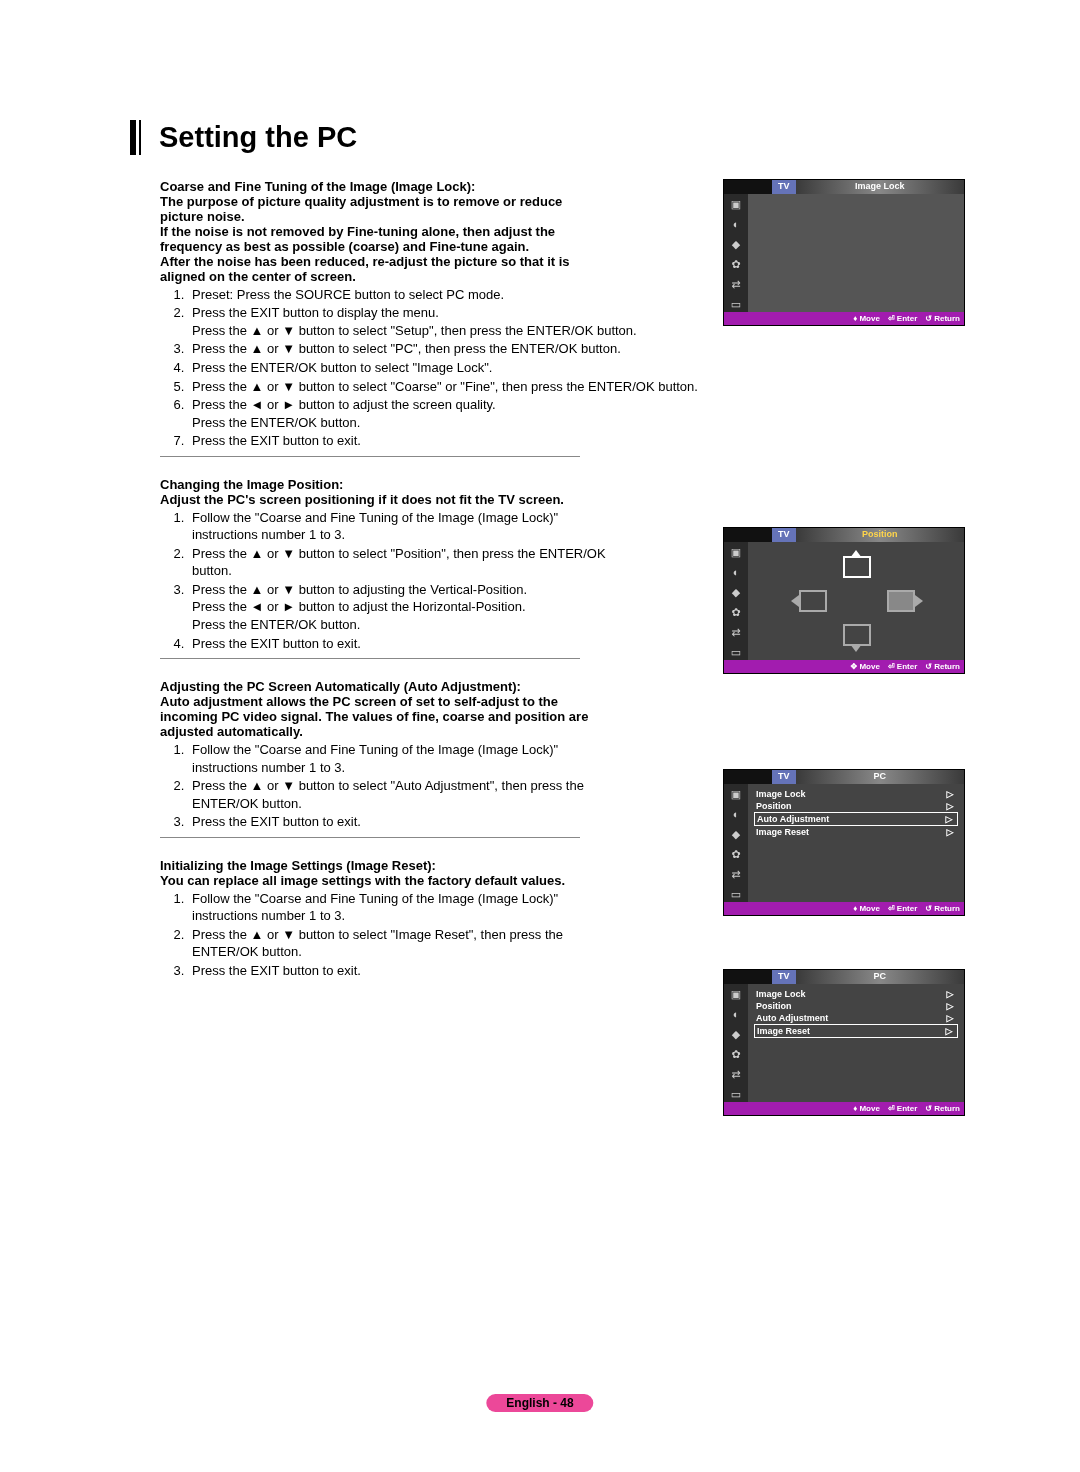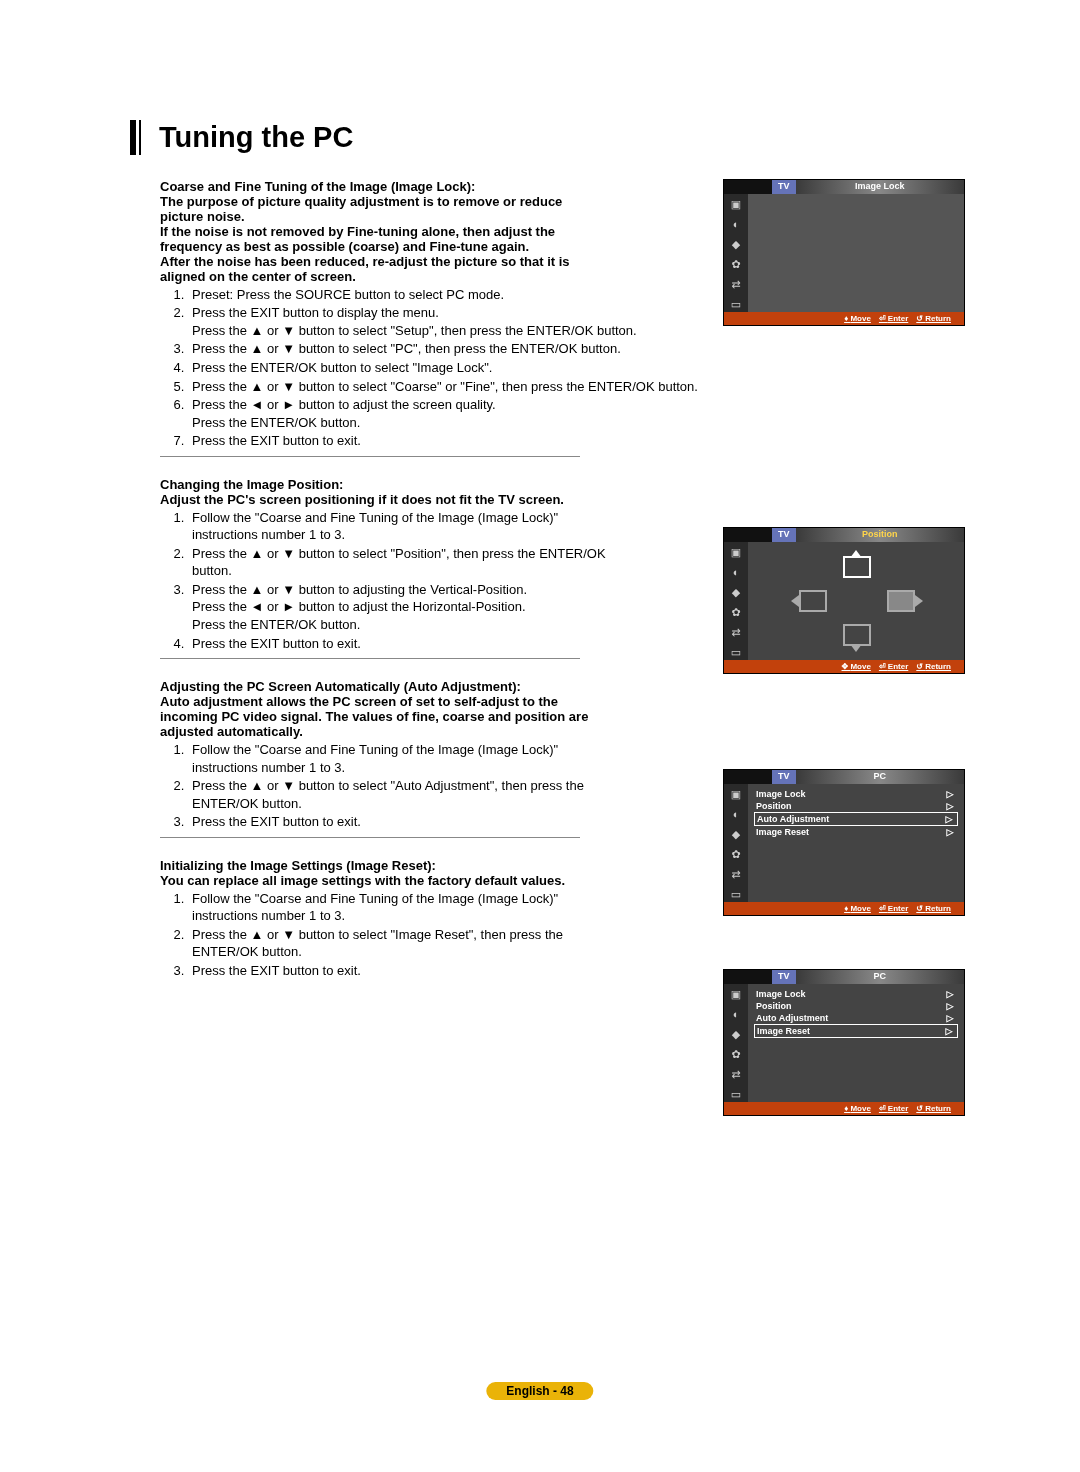--- a/index.html
+++ b/index.html
@@ -138,59 +138,58 @@
     background: #ddd;
   }
   .osd-row .val { width: 18px; text-align: right; }
   .osd-row.hl { border: 1px solid #fff; }
   .osd-row.item .label { flex: 1; }
   .osd-row.item .arrow { width: 12px; text-align: center; }
   .osd-footer {
     display: flex;
     justify-content: flex-end;
     gap: 8px;
-    padding: 2px 13px;
-    background: #c2410c;
+    padding: 2px 4px;
+    background: #a21caf;
     font-size: 8px;
     font-weight: bold;
-    text-decoration: underline;
   }
   .osd-footer span { white-space: nowrap; }
   .osd-position-pad {
     position: relative;
     width: 130px;
     height: 100px;
     margin: 4px auto;
   }
   .pp-box {
     position: absolute;
     width: 24px; height: 18px;
     border: 2px solid #aaa;
   }
   .page-num {
     position: absolute;
-    bottom: 72px;
+    bottom: 60px;
     left: 50%;
     transform: translateX(-50%);
-    background: #eab308;
+    background: #ec4899;
     border-radius: 10px;
     padding: 2px 20px;
     font-size: 12px;
     font-weight: bold;
   }
   .col-wrap {
     position: relative;
   }
 </style>
 </head>
 <body>
 
 <div class="page">
   <div class="title-bar">
-    <div class="title-bar-inner">Tuning the PC</div>
+    <div class="title-bar-inner">Setting the PC</div>
   </div>
 
   <div class="content col-wrap">
 
     <div class="osd" style="top:0px; right:0;">
       <div class="osd-header">
         <div class="tv">TV</div>
         <div class="title">Image Lock</div>
       </div>
       <div class="osd-body">

